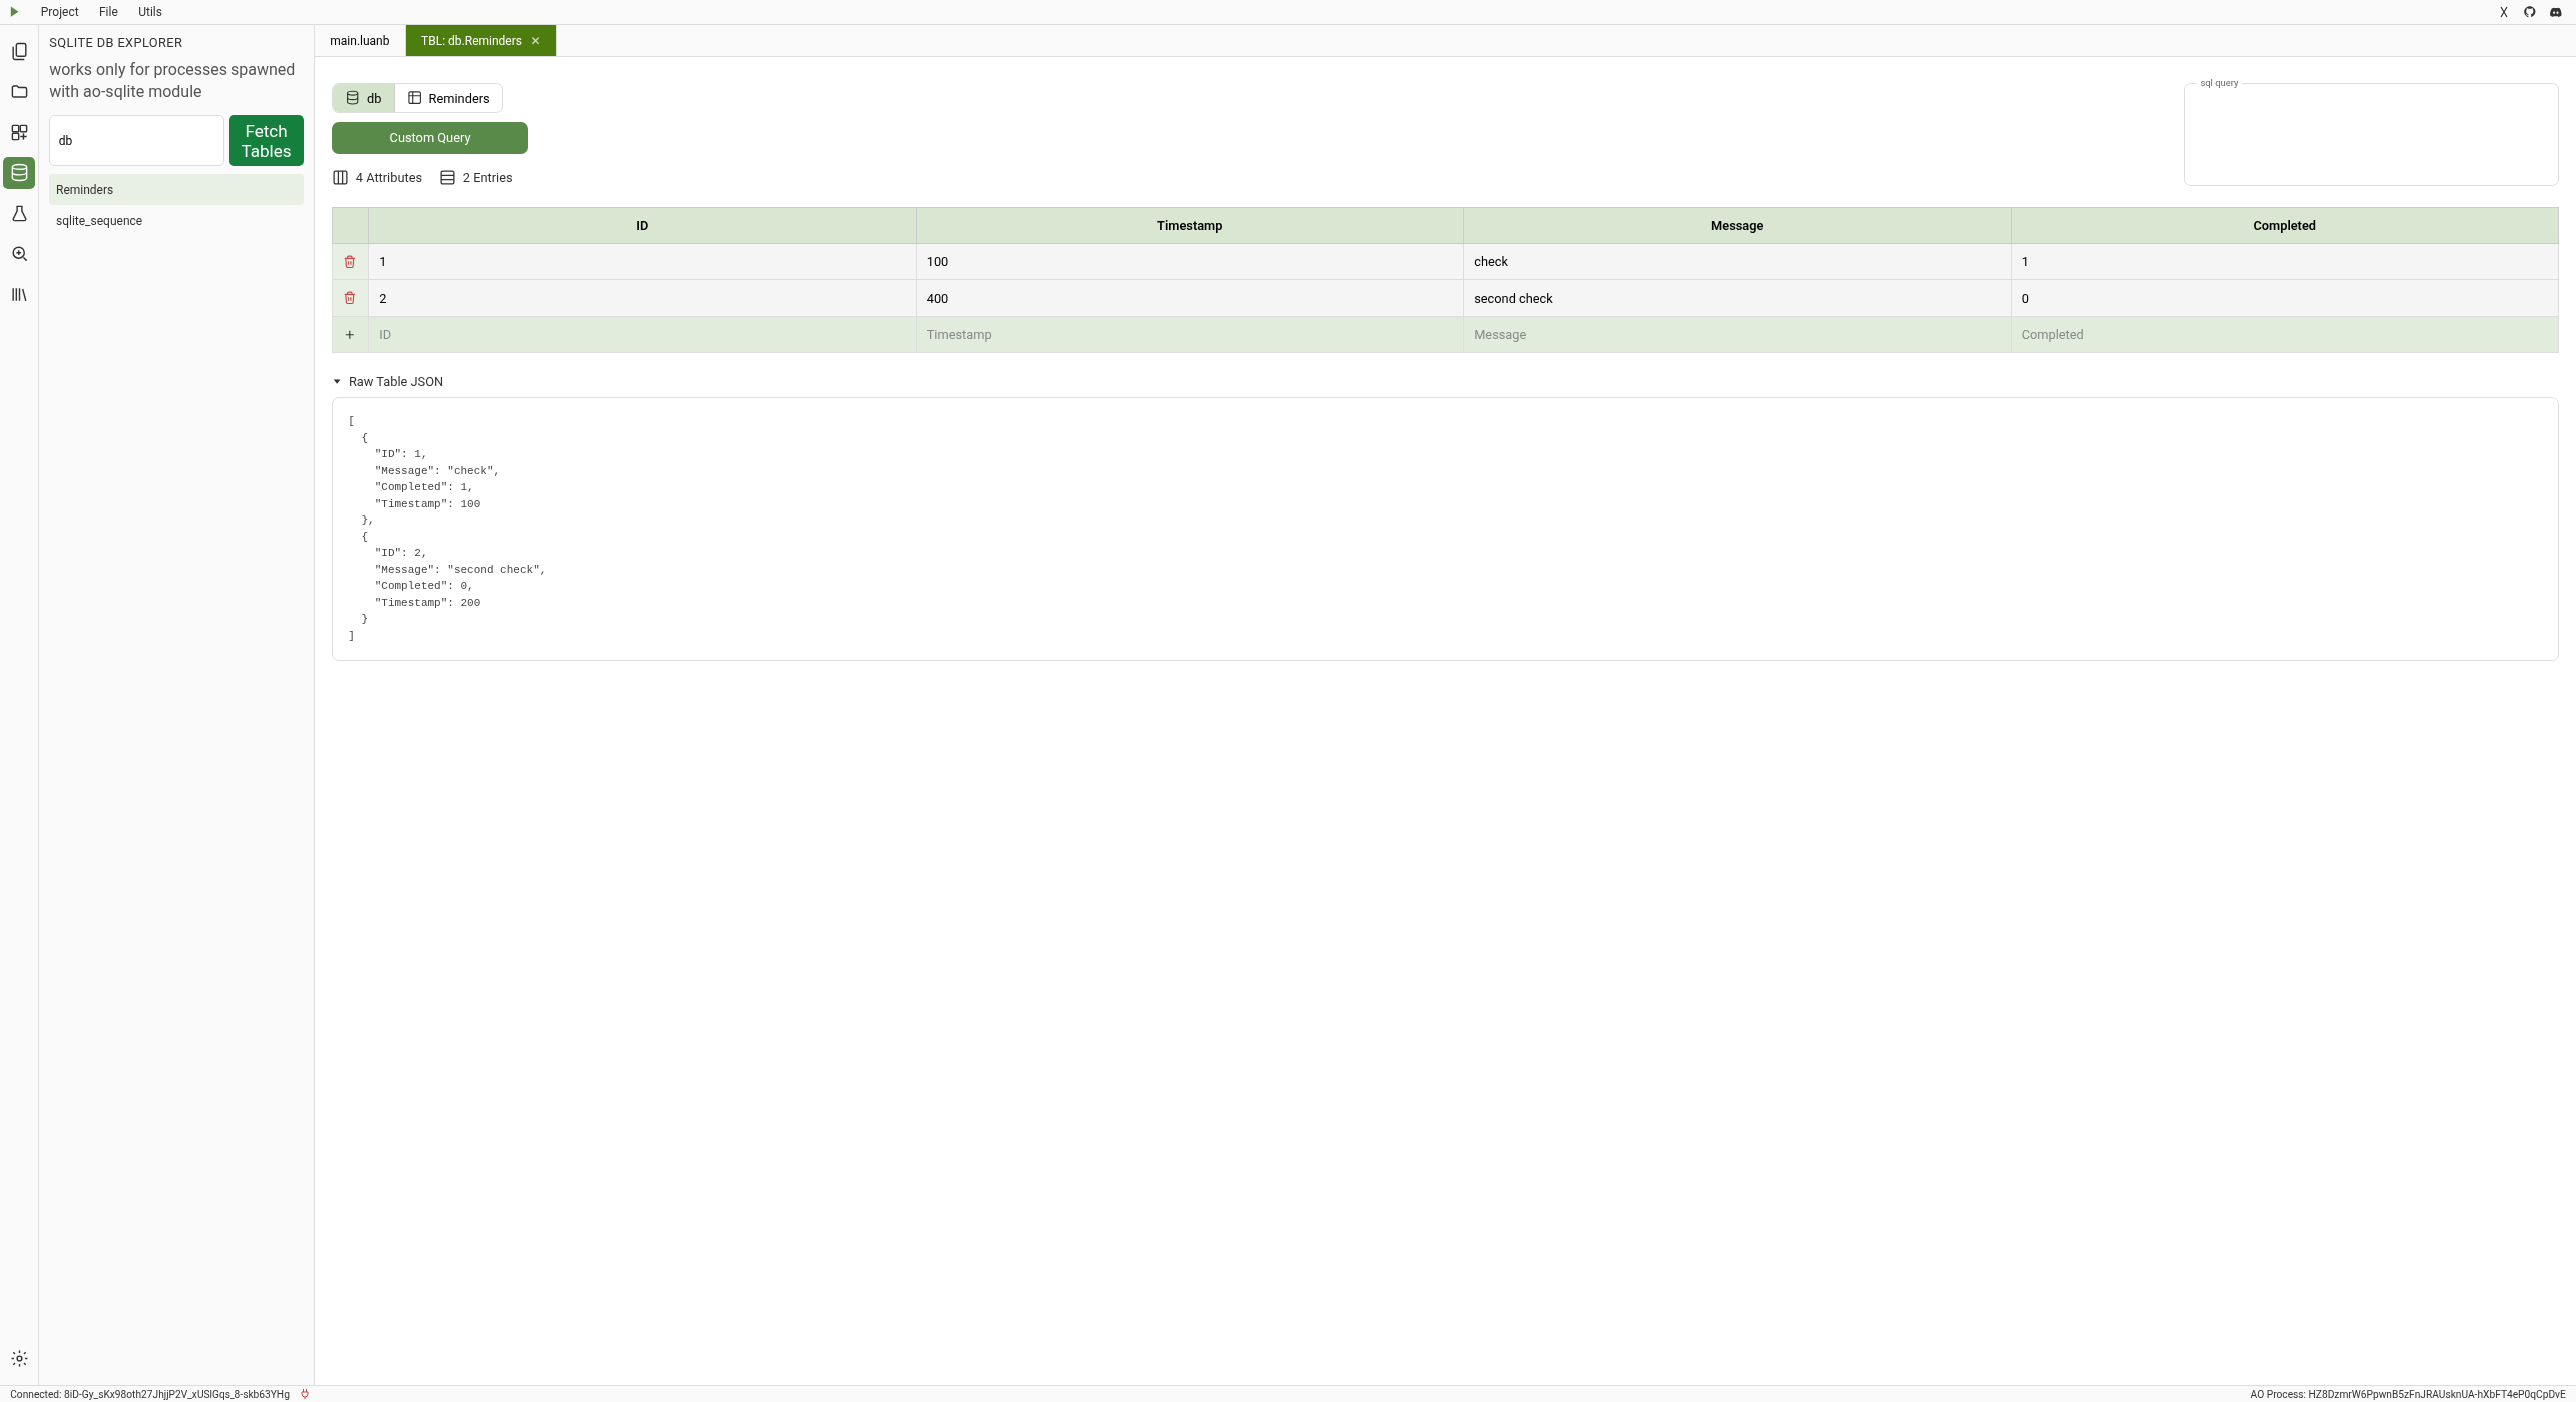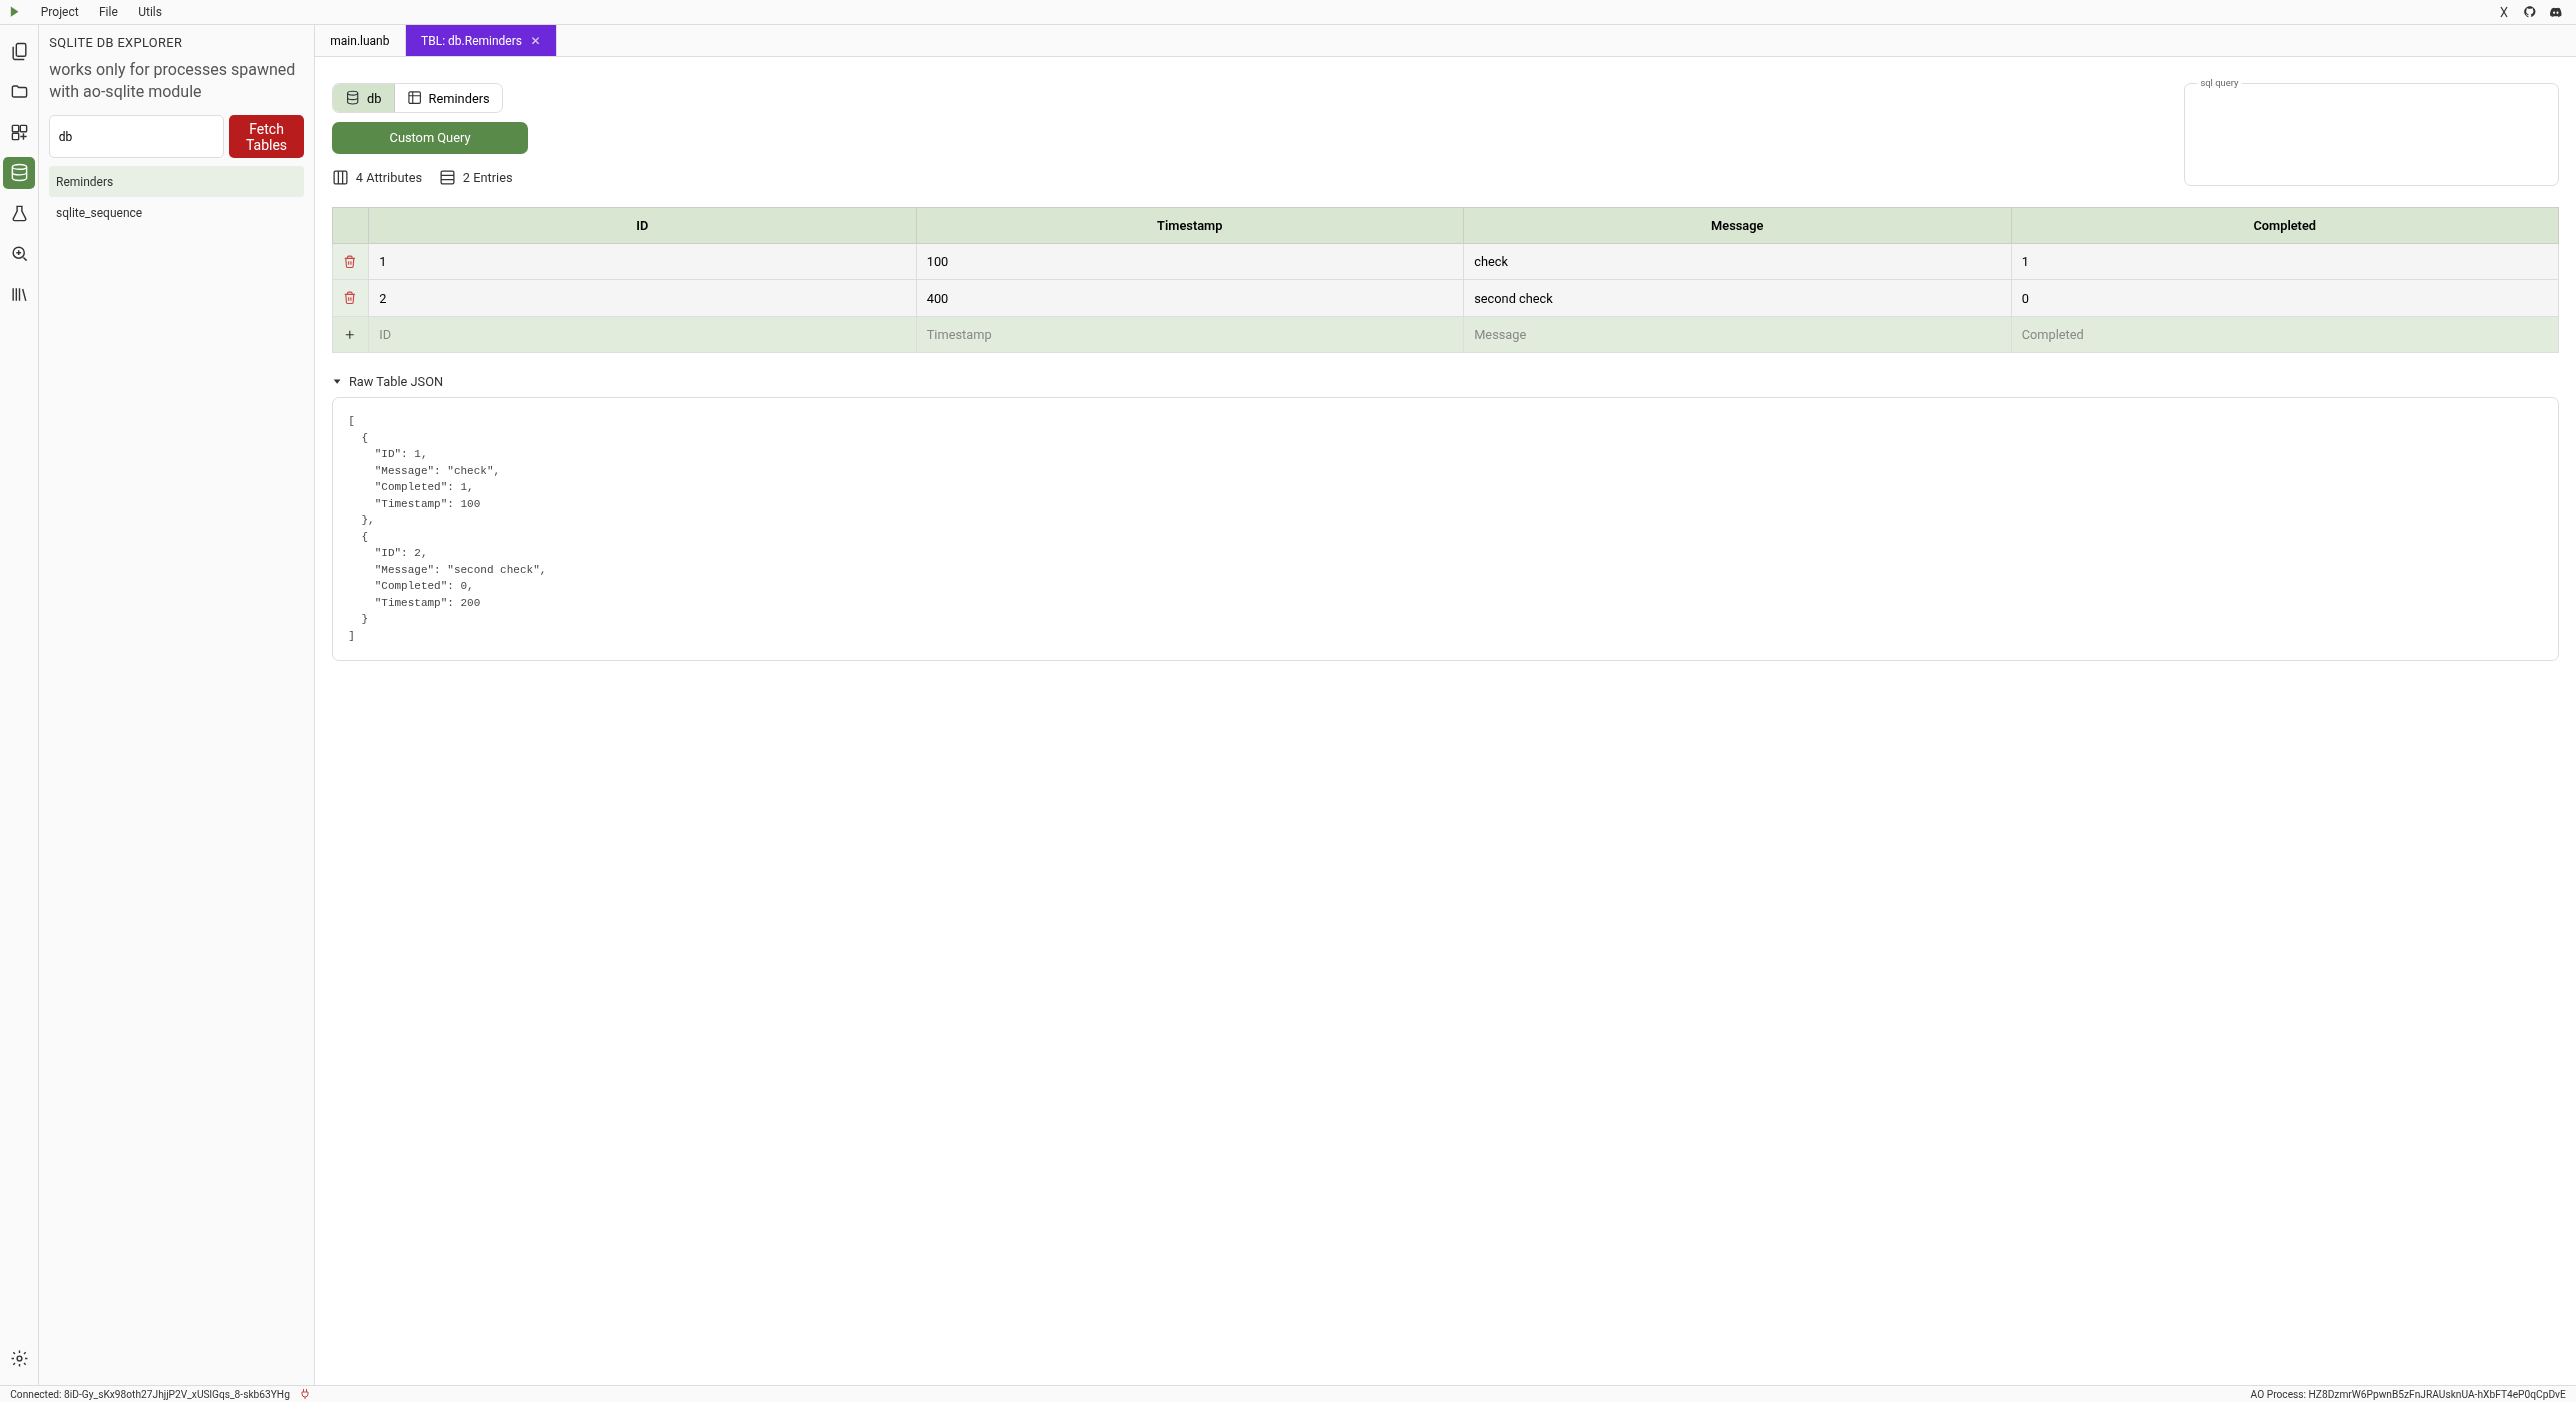--- a/index.html
+++ b/index.html
@@ -115,25 +115,25 @@
     .db-input {
       flex: 1;
       padding: 5.1px 8.5px;
       border: 0.9px solid #ddd;
       border-radius: 5.1px;
       font-size: 12px;
       background: white;
     }
     .fetch-btn {
       padding: 5.1px 12px;
-      background: #b91c1c;
+      background: #15803d;
       color: white;
       border: none;
       border-radius: 5.1px;
-      font-size: 14px;
+      font-size: 17px;
       cursor: pointer;
     }
     .table-list-item {
       padding: 8.5px 6.8px;
       font-size: 12px;
       color: #333;
       cursor: pointer;
       border-radius: 3.4px;
     }
     .table-list-item.active {
@@ -155,21 +155,21 @@
     .tab {
       padding: 0 15.3px;
       display: flex;
       align-items: center;
       gap: 8.5px;
       font-size: 12px;
       cursor: pointer;
       border-right: 0.9px solid #ddd;
     }
     .tab.active {
-      background: #6d28d9;
+      background: #4d7c0f;
       color: white;
       justify-content: flex-end;
     }
     .tab-close {
       font-size: 12px;
       opacity: 0.8;
     }
     .content-body {
       flex: 1;
       overflow-y: auto;

